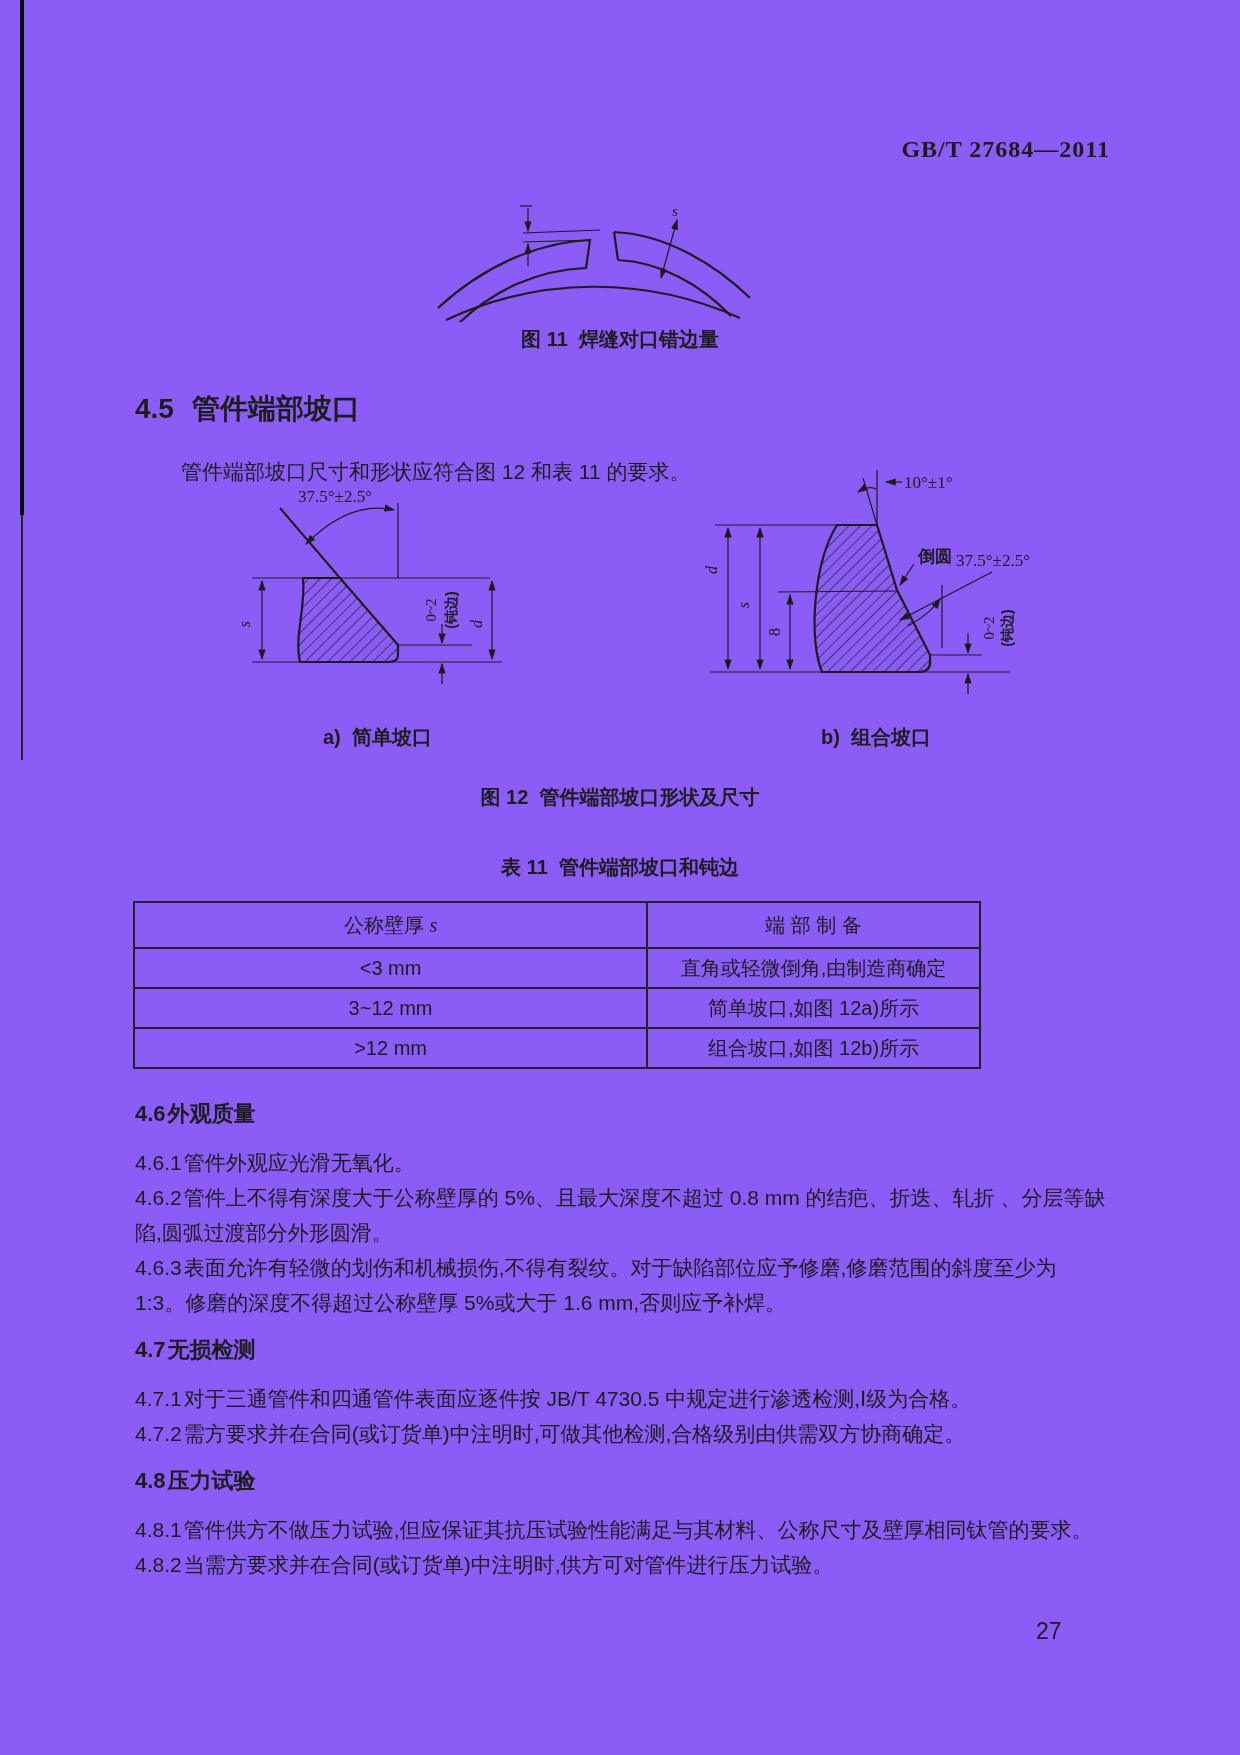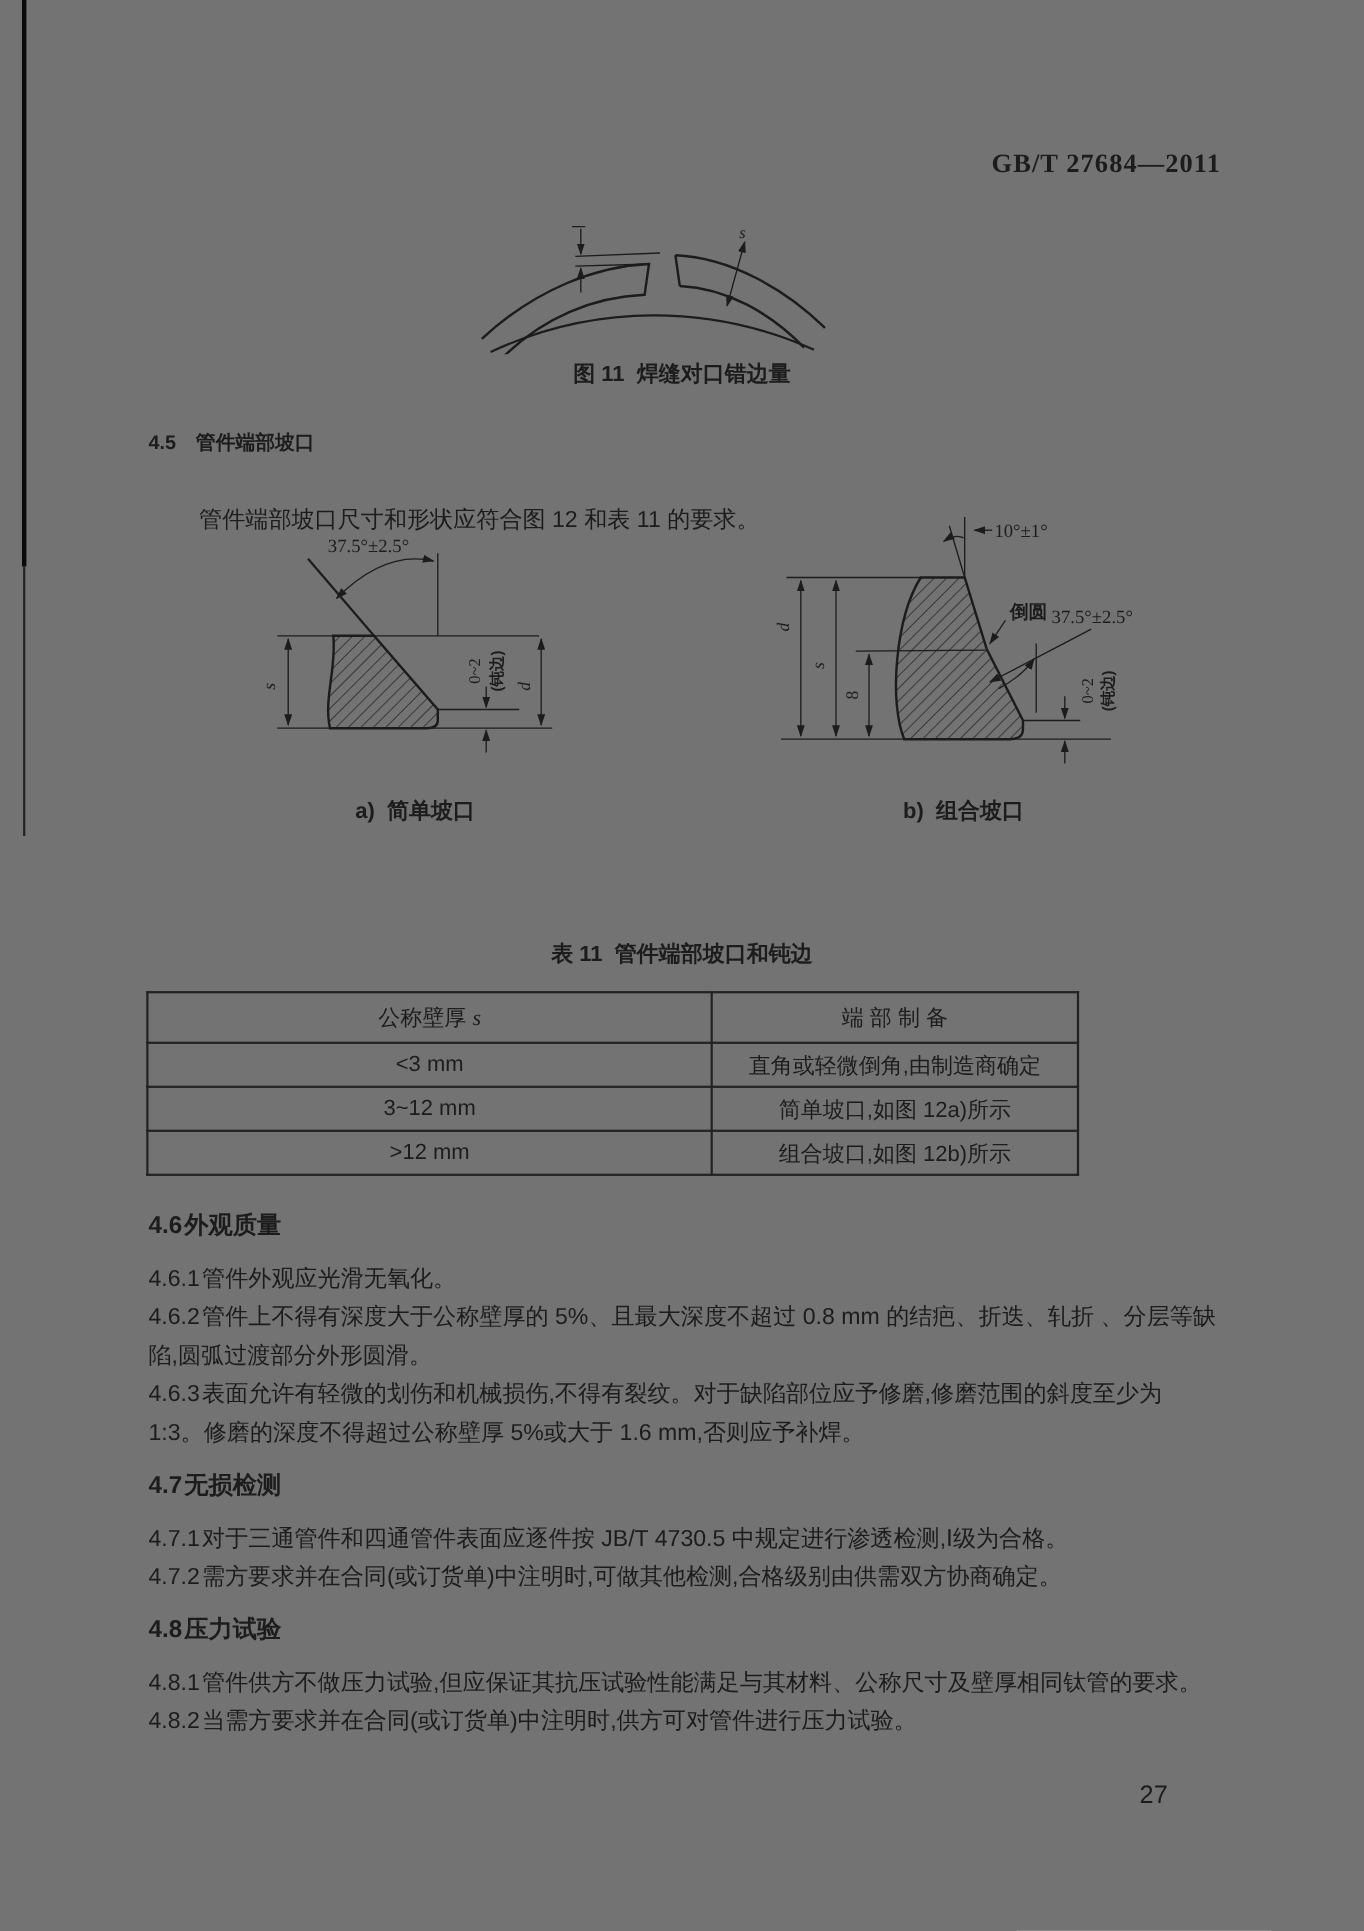--- a/index.html
+++ b/index.html
@@ -1,30 +1,30 @@
 <!DOCTYPE html>
 <html><head>
 <meta charset="utf-8">
 <style>
   html,body{margin:0;padding:0;background:#9a9a9a;}
   #page{
-    position:relative;width:1240px;height:1755px;background:#737373;
+    position:relative;width:1240px;height:1755px;background:#8b5cf6;
     font-family:"Liberation Sans",sans-serif;color:#1c1c1c;overflow:hidden;
   }
   .edge{position:absolute;background:#0a0a0a;}
   .doc-code{
     position:absolute;top:136px;right:130px;
     font-family:"Liberation Serif",serif;font-weight:bold;font-size:24px;letter-spacing:1px;
   }
   .fig-caption{
     position:absolute;left:0;width:1240px;text-align:center;
     font-weight:bold;font-size:20px;white-space:pre-wrap;
   }
   .sub-caption{position:absolute;font-weight:bold;font-size:20px;white-space:pre-wrap;}
-  .sec-head{position:absolute;font-weight:bold;font-size:18px;}
+  .sec-head{position:absolute;font-weight:bold;font-size:28px;}
   .sec-head .num{margin-right:18px;}
   .intro{position:absolute;font-size:21px;}
   table.t11{
     position:absolute;left:133px;top:901px;width:848px;
     border-collapse:collapse;font-size:20px;table-layout:fixed;
   }
   table.t11 td{
     border:2px solid #222;text-align:center;vertical-align:middle;padding:0 6px;
   }
   table.t11 .c1{width:59%;}
@@ -159,20 +159,21 @@
     <text x="67" y="140" font-size="16" font-style="italic" text-anchor="middle" transform="rotate(-90 67 140)">d</text>
     <text x="99" y="175" font-size="16" font-style="italic" text-anchor="middle" transform="rotate(-90 99 175)">s</text>
     <text x="130" y="202" font-size="16" text-anchor="middle" transform="rotate(-90 130 202)">8</text>
     <text x="344" y="198" font-size="15" text-anchor="middle" transform="rotate(-90 344 198)">0~2</text>
     <text class="cjk" x="362" y="198" font-size="14" font-weight="normal" text-anchor="middle" transform="rotate(-90 362 198)">(钝边)</text>
   </svg>
 
   <div class="sub-caption" style="left:323px;top:724px;">a)  简单坡口</div>
   <div class="sub-caption" style="left:821px;top:724px;">b)  组合坡口</div>
 
+  <div class="fig-caption" style="top:784px;">图 12  管件端部坡口形状及尺寸</div>
 
   <div class="fig-caption" style="top:854px;">表 11  管件端部坡口和钝边</div>
 
   <table class="t11">
     <tbody>
       <tr class="hd">
         <td class="c1"><span>公称壁厚</span>&nbsp;<span class="var">s</span></td>
         <td>端 部 制 备</td>
       </tr>
       <tr class="bd">

